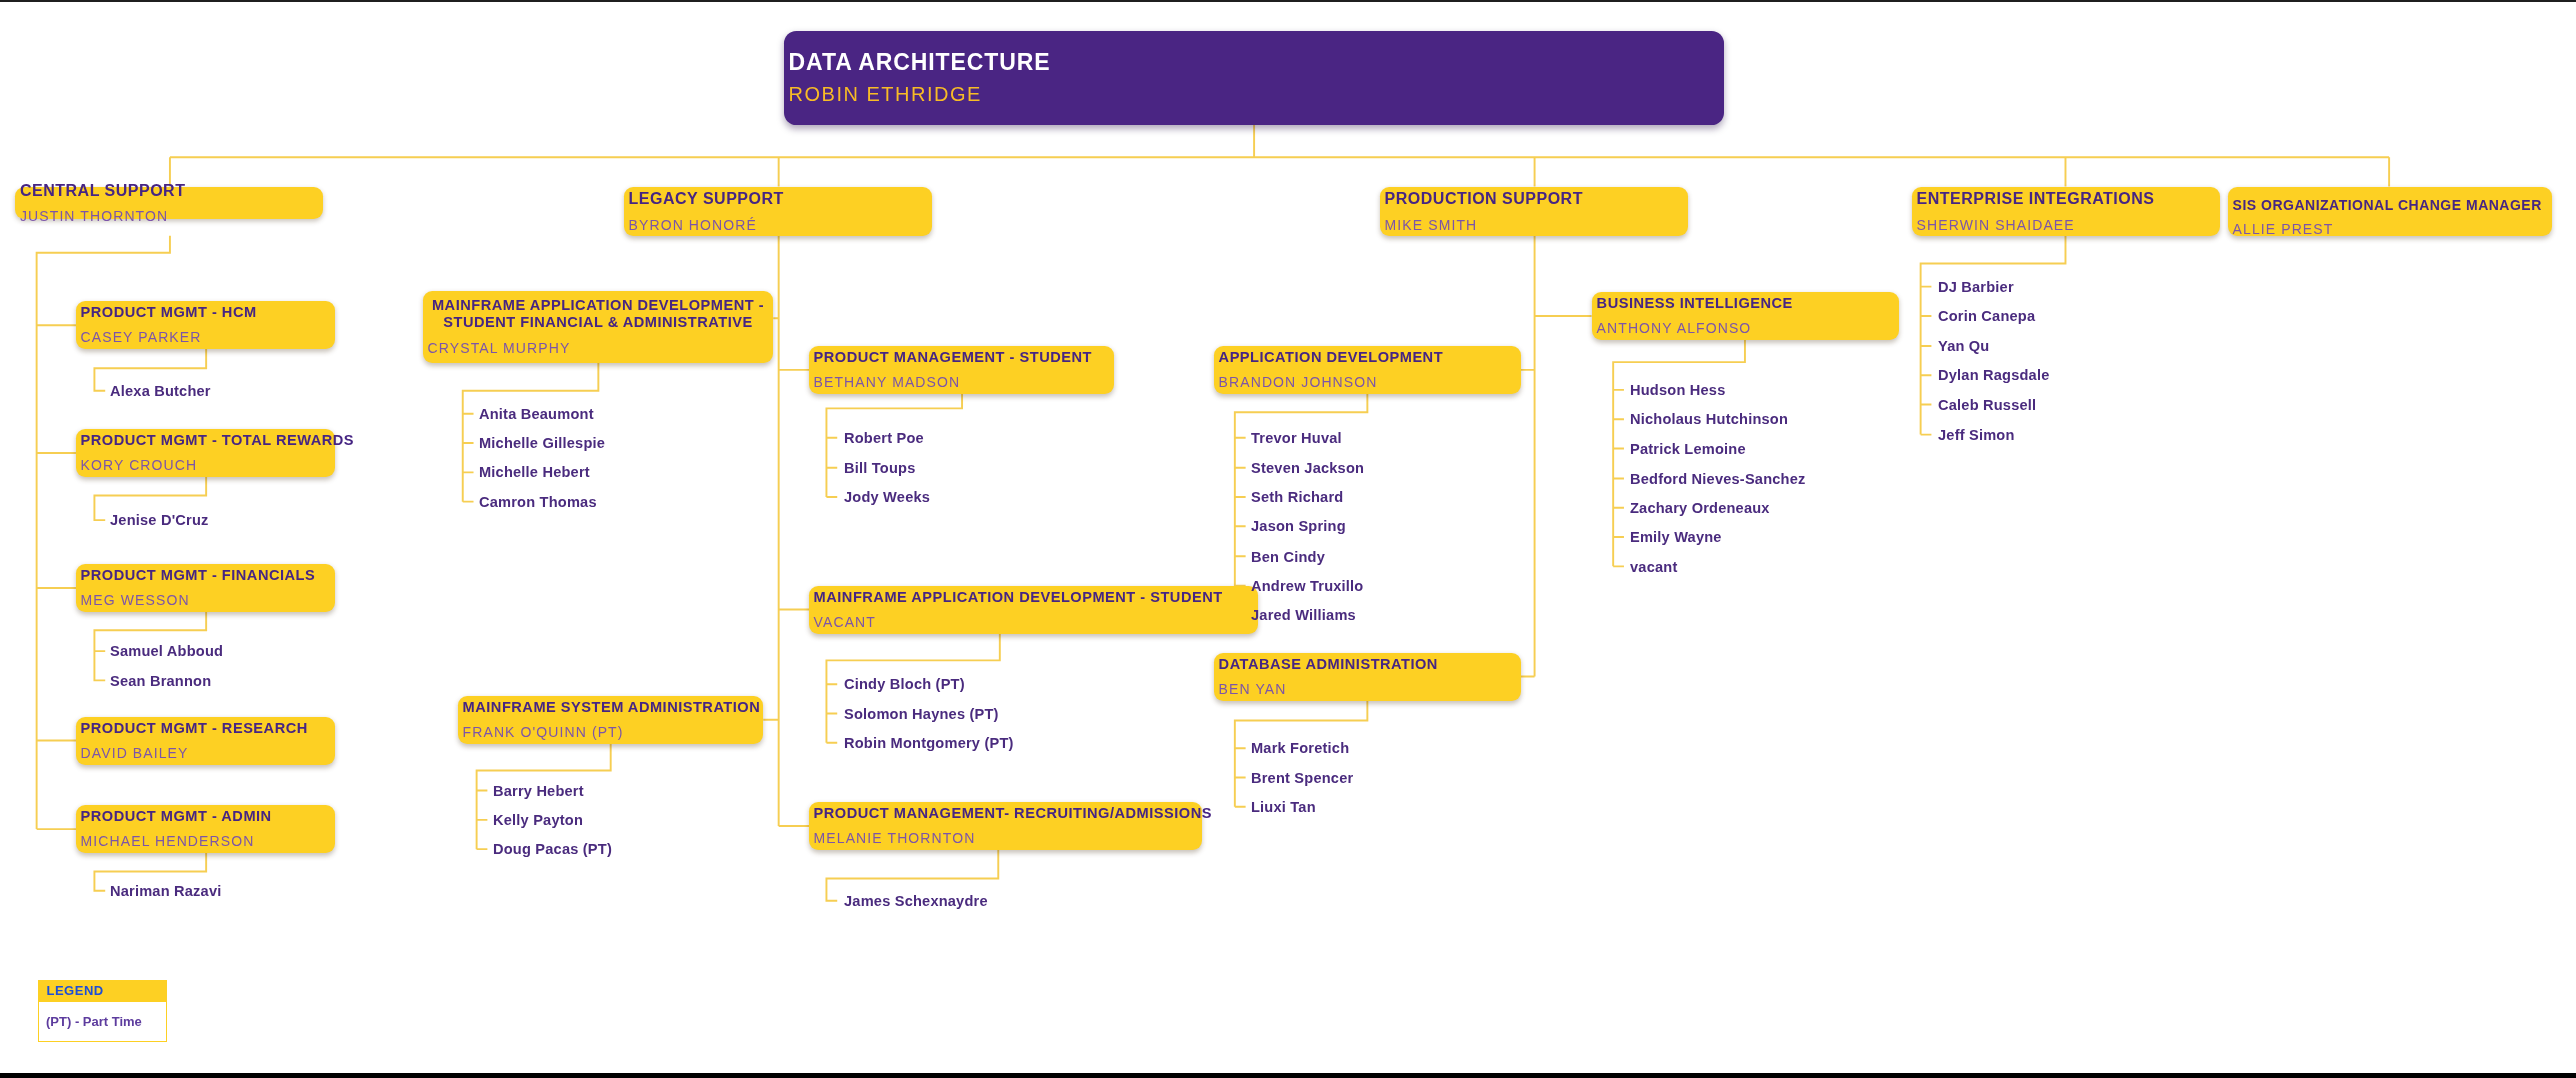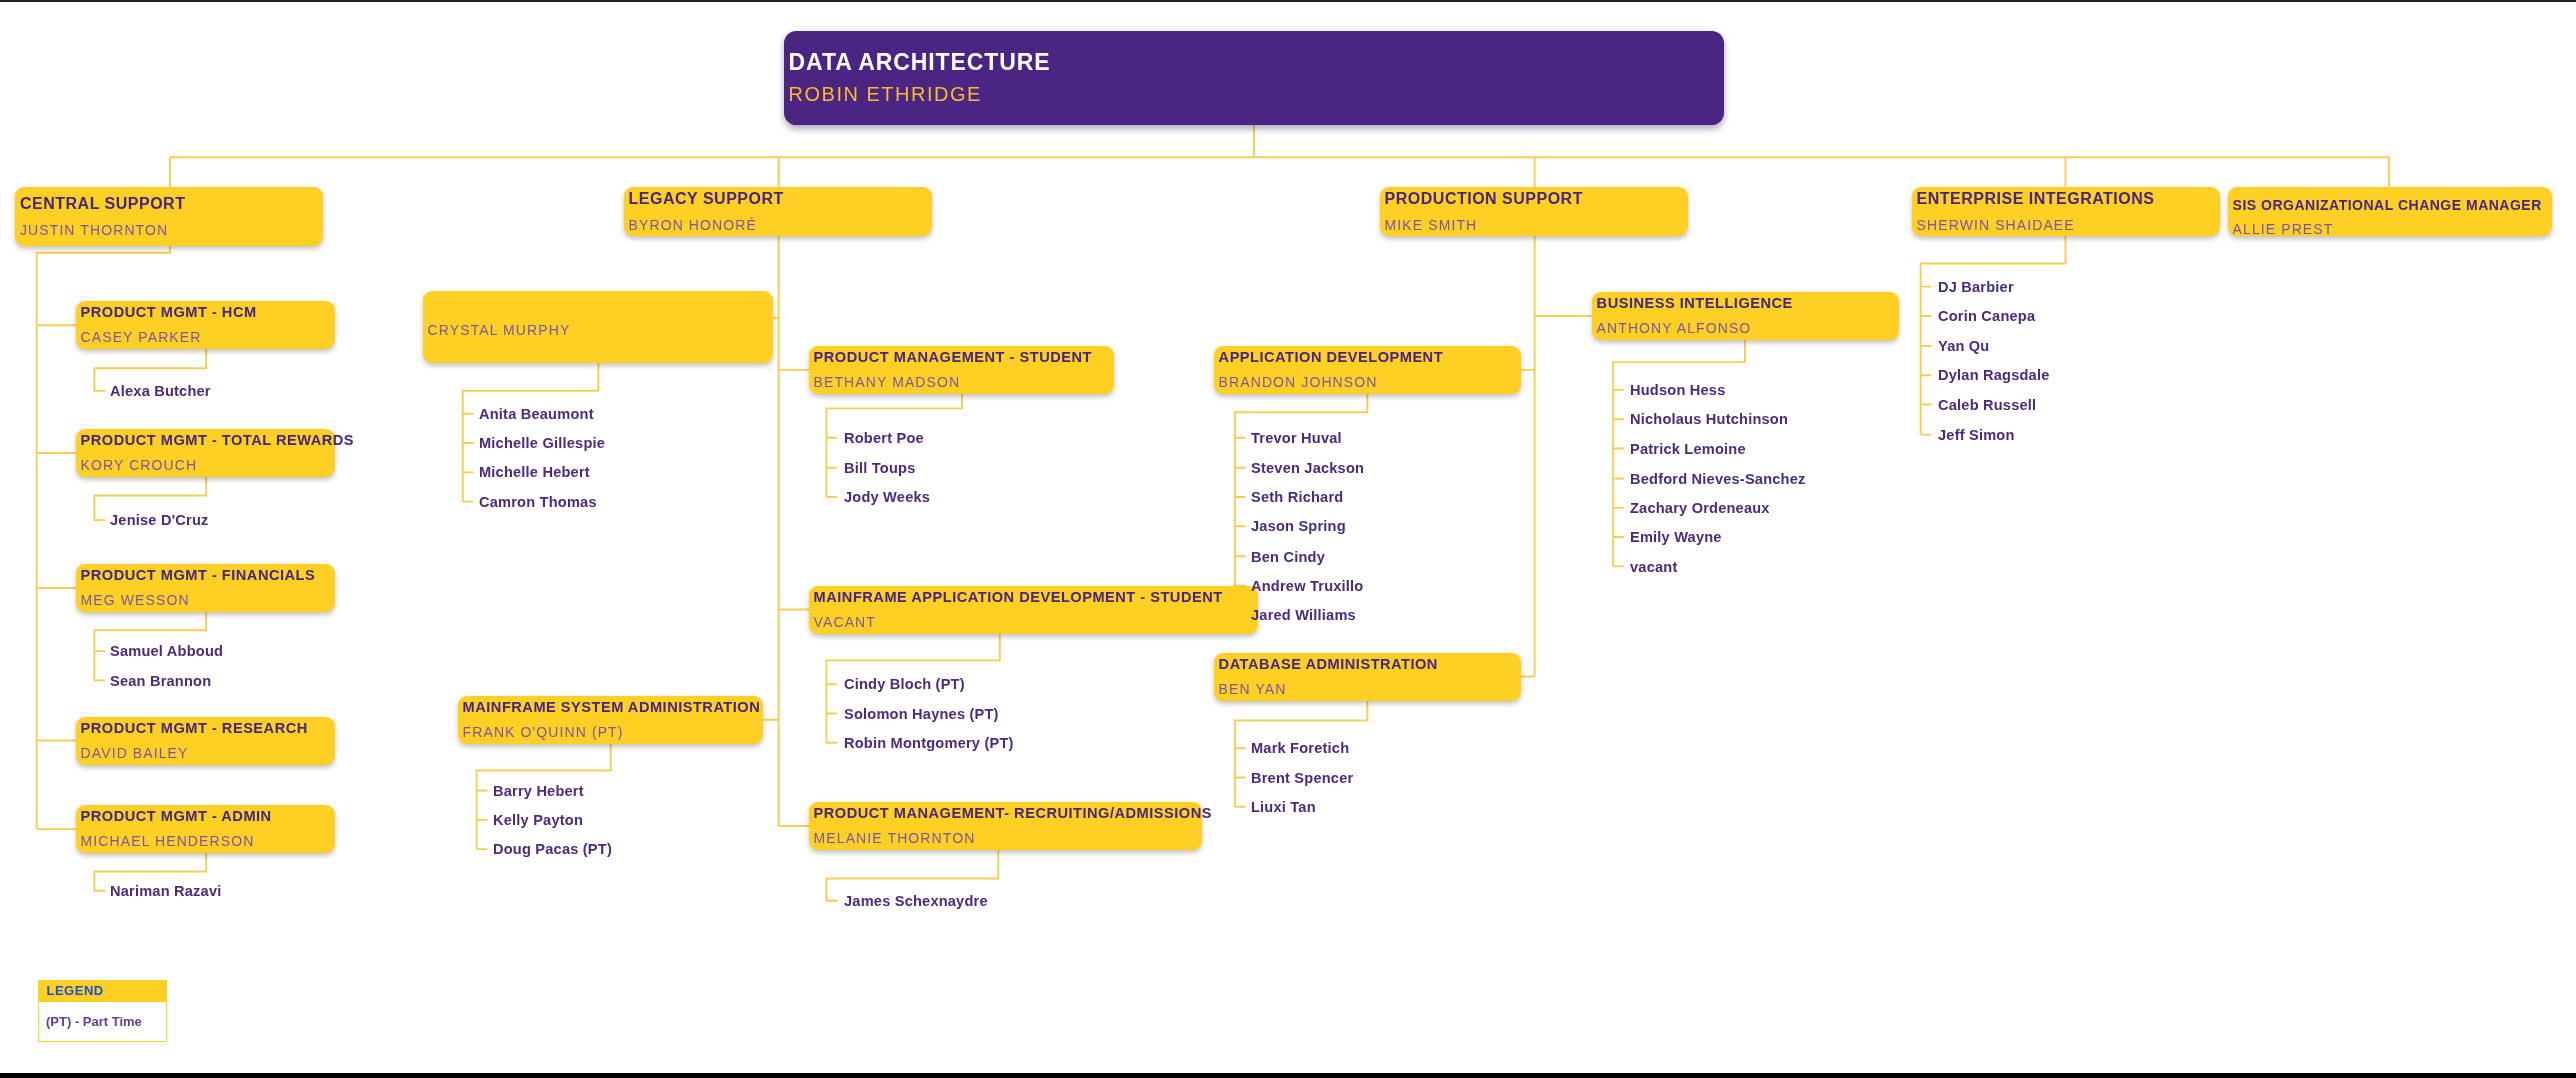--- a/index.html
+++ b/index.html
@@ -47,21 +47,21 @@
     <path d="M1010 306 V1072 M1003 413 H1010 M1010 480 H1050 M1010 791 H1050 M990 934 H1010 M1010 1072 H1050 M776 471 V507 H600 V651 M600 537 H614 M600 575 H614 M600 613 H614 M600 651 H614 M1248 511 V530 H1072 V645 M1072 568 H1086 M1072 607 H1086 M1072 645 H1086 M1297 822 V857 H1072 V964 M1072 888 H1086 M1072 926 H1086 M1072 964 H1086 M792 965 V1000 H618 V1102 M618 1026 H632 M618 1064 H632 M618 1102 H632 M1295 1103 V1140 H1072 V1169 H1086"></path>
     <path d="M1991 306 V878 M1991 410 H2065 M1973 480 H1991 M1973 878 H1991 M2264 441 V470 H2093 V735 M2093 506 H2107 M2093 544 H2107 M2093 582 H2107 M2093 621 H2107 M2093 659 H2107 M2093 697 H2107 M2093 735 H2107 M1774 511 V535 H1602 V798 M1602 568 H1616 M1602 607 H1616 M1602 645 H1616 M1602 683 H1616 M1602 722 H1616 M1602 760 H1616 M1602 798 H1616 M1774 909 V935 H1602 V1047 M1602 971 H1616 M1602 1009 H1616 M1602 1047 H1616"></path>
     <path d="M2680 306 V342 H2492 V564 M2492 372 H2506 M2492 410 H2506 M2492 449 H2506 M2492 487 H2506 M2492 525 H2506 M2492 564 H2506"></path>
   </svg>
 
   <div class="box root" style="left:784px;top:31px;width:940px;height:94px">
     <div class="t1">DATA ARCHITECTURE</div>
     <div class="t2">ROBIN ETHRIDGE</div>
   </div>
 
-  <div class="box top" style="left:15.4px;top:187px;width:308px;height:59px">
+  <div class="box top" style="left:15.4px;top:187px;width:308px;height:32px">
     <div class="t1">CENTRAL SUPPORT</div>
     <div class="t2">JUSTIN THORNTON</div>
   </div>
   <div class="box top" style="left:624px;top:187px;width:308px;height:49px">
     <div class="t1">LEGACY SUPPORT</div>
     <div class="t2">BYRON HONORÉ</div>
   </div>
   <div class="box top" style="left:1380px;top:187px;width:308px;height:49px">
     <div class="t1">PRODUCTION SUPPORT</div>
     <div class="t2">MIKE SMITH</div>
@@ -90,20 +90,21 @@
   <div class="box child" style="left:76px;top:717px;width:259px;height:48px">
     <div class="t1">PRODUCT MGMT - RESEARCH</div>
     <div class="t2">DAVID BAILEY</div>
   </div>
   <div class="box child" style="left:76px;top:805px;width:259px;height:48px">
     <div class="t1">PRODUCT MGMT - ADMIN</div>
     <div class="t2">MICHAEL HENDERSON</div>
   </div>
 
   <div class="box child" style="left:423px;top:291px;width:350px;height:72px">
+    <div class="t1 wrap">MAINFRAME APPLICATION DEVELOPMENT - STUDENT FINANCIAL &amp; ADMINISTRATIVE</div>
     <div class="t2">CRYSTAL MURPHY</div>
   </div>
   <div class="box child" style="left:809px;top:346px;width:305px;height:48px">
     <div class="t1">PRODUCT MANAGEMENT - STUDENT</div>
     <div class="t2">BETHANY MADSON</div>
   </div>
   <div class="box child" style="left:809px;top:586px;width:449px;height:48px">
     <div class="t1">MAINFRAME APPLICATION DEVELOPMENT - STUDENT</div>
     <div class="t2">VACANT</div>
   </div>

